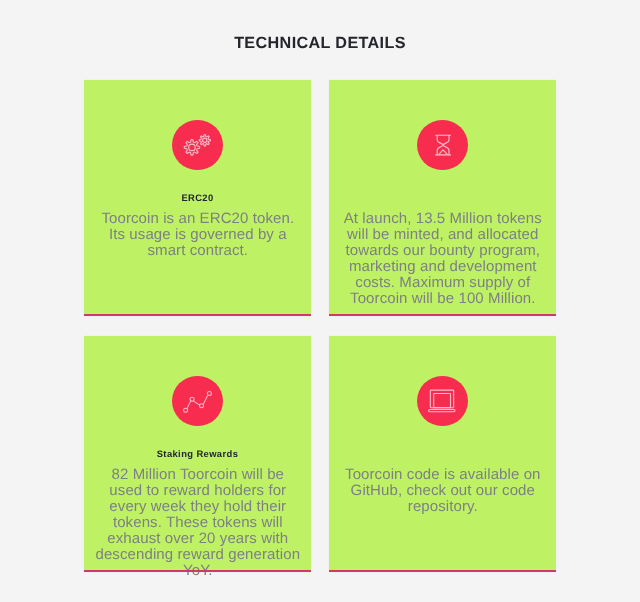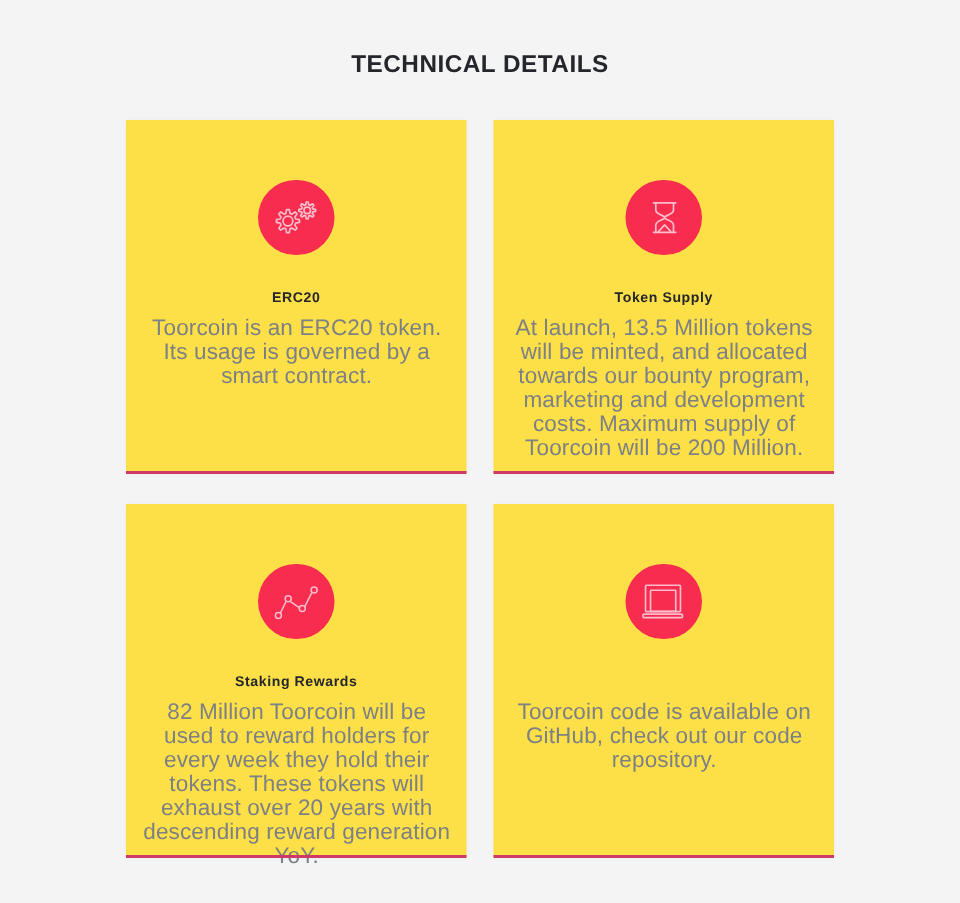--- a/index.html
+++ b/index.html
@@ -25,21 +25,21 @@
     letter-spacing: 0.35px;
     color: #24262b;
   }
 
   .grid { position: absolute; left: 84.3px; top: 79.8px; width: 472px; }
 
   .card {
     position: absolute;
     width: 226.4px;
     height: 236.7px;
-    background: #fde047;
+    background: #bef264;
     box-sizing: border-box;
     box-shadow: 0 0 3px rgba(0,0,0,0.045);
   }
   .card-accent {
     position: absolute;
     left: 0; bottom: 0;
     width: 100%;
     height: 2.2px;
     background: #cc3a68;
   }
@@ -111,22 +111,21 @@
         <svg width="50" height="50" viewBox="0 0 50 50" fill="none">
           <g stroke="#fbbccb" stroke-width="1.15" stroke-linejoin="round" stroke-linecap="round" fill="none">
             <path d="M18.7 15.2 H33.5"></path>
             <path d="M18.7 34.9 H33.5"></path>
             <path d="M20.2 15.2 V20.0 C20.2 23.3 26.1 23.3 26.1 25.05 C26.1 23.3 32.0 23.3 32.0 20.0 V15.2"></path>
             <path d="M20.2 34.9 V30.1 C20.2 26.8 26.1 26.8 26.1 25.05 C26.1 26.8 32.0 26.8 32.0 30.1 V34.9"></path>
             <path d="M22.1 34.2 L26.1 29.9 L30.1 34.2"></path>
           </g>
         </svg>
       </div>
-      <div class="card-title">Token Supply</div>
-      <div class="card-text">At launch, 13.5 Million tokens will be minted, and allocated towards our bounty program, marketing and development costs. Maximum supply of Toorcoin will be 200 Million.</div>
+      <div class="card-text">At launch, 13.5 Million tokens will be minted, and allocated towards our bounty program, marketing and development costs. Maximum supply of Toorcoin will be 100 Million.</div>
       <div class="card-accent"></div>
     </div>
 
     <div class="card c3">
       <div class="icon-circle">
         <svg width="50" height="50" viewBox="0 0 50 50" fill="none">
           <g stroke="#fbbccb" stroke-width="1.02" fill="none" stroke-linecap="round">
             <path d="M15.0 32.6 L18.7 25.0"></path>
             <path d="M21.9 25.3 L27.7 29.2"></path>
             <path d="M31.3 28.2 L35.5 19.7"></path>

